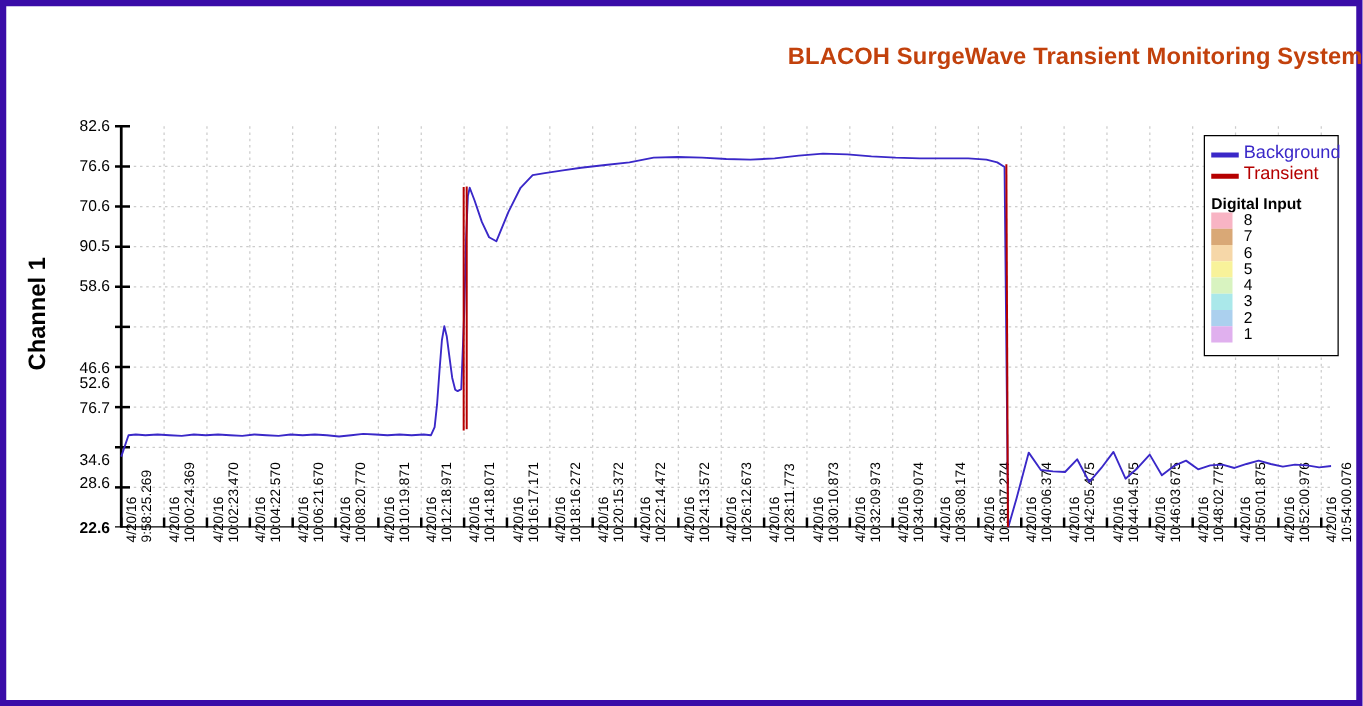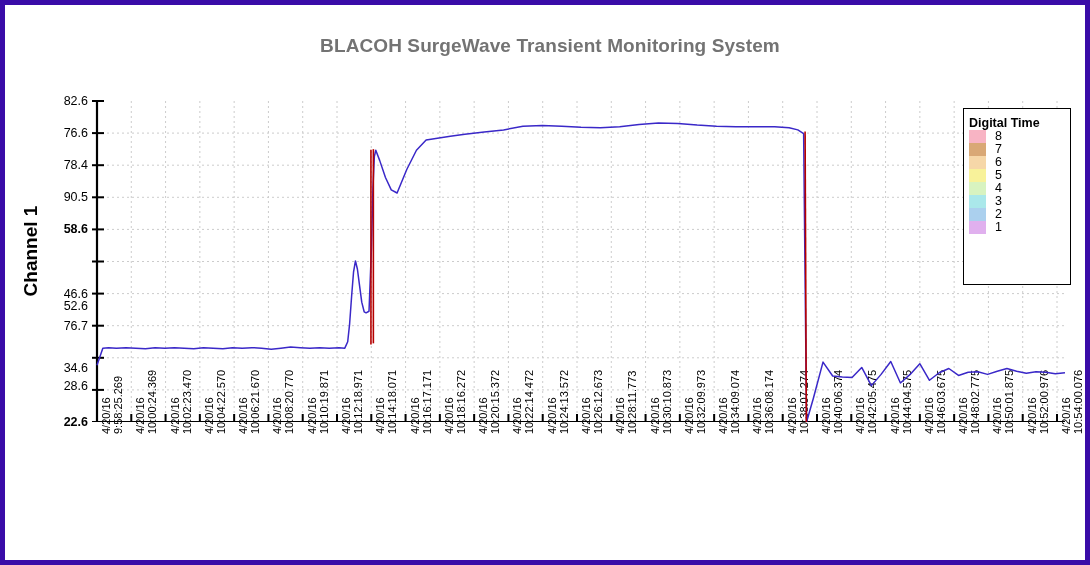--- a/index.html
+++ b/index.html
@@ -13,22 +13,22 @@
     border:5px solid #3a0ca8;
     background:#ffffff;
   }
   #inner{
     position:absolute;left:5px;top:5px;right:5px;bottom:5px;
     background:#ffffff;
   }
   
   #chart-title{
     position:absolute;left:0;top:25px;width:1080px;
-    text-align:center;
-    font-size:19px;font-weight:bold;color:#737373;
+    text-align:right;
+    font-size:19px;font-weight:bold;color:#c2410c;
     letter-spacing:.1px;
   }
   
   #ylabel{
     position:absolute;left:-44px;top:230px;width:130px;
     text-align:center;
     font-size:19px;font-weight:bold;color:#000;
     transform:rotate(-90deg);transform-origin:center center;
   }
   #xlabel{
@@ -87,23 +87,23 @@
   <div id="inner">
 
     <div id="chart-title">BLACOH SurgeWave Transient Monitoring System</div>
 
     <div id="ylabel">Channel 1</div>
 
 
     <div id="ylabels">
         <div class="ytick-label" style="top: 91px;">82.6</div>
         <div class="ytick-label" style="top: 123.1px;">76.6</div>
-        <div class="ytick-label" style="top: 155.2px;">78.4</div>
+        <div class="ytick-label" style="top: 155.2px;">70.6</div>
         <div class="ytick-label" style="top: 187.3px;">90.5</div>
-        <div class="ytick-label" style="top: 219.4px; font-weight: bold;">58.6</div>
+        <div class="ytick-label" style="top: 219.4px;">58.6</div>
         <div class="ytick-label" style="top: 251.5px; margin-top: 44px;">52.6</div>
         <div class="ytick-label" style="top: 283.6px;">46.6</div>
         <div class="ytick-label" style="top: 315.7px;">76.7</div>
         <div class="ytick-label" style="top: 358px;">34.6</div>
         <div class="ytick-label" style="top: 376px;">28.6</div>
         <div class="ytick-label" style="top: 412px; font-weight: bold;">22.6</div>
       </div>
     <div id="xlabels">
         <div class="xtick-label" style="left: 91px; top: 424px;">
           <span>4/20/16</span>
@@ -311,21 +311,31 @@
         <g id="series-layer">
             <path d="M5.00 269.29 L10.81 252.17 L16.62 251.63 L24.36 252.17 L34.04 251.63 L43.72 252.17 L53.40 252.71 L63.08 251.63 L72.76 252.17 L82.44 251.63 L92.12 252.17 L101.80 252.71 L111.48 251.63 L121.16 252.17 L130.84 252.71 L140.52 251.63 L150.20 252.17 L159.88 251.63 L169.56 252.17 L179.24 253.24 L188.92 252.17 L198.60 251.10 L208.28 251.63 L217.96 252.17 L227.64 251.63 L237.32 252.17 L247.00 251.63 L252.81 252.17 L255.71 245.75 L257.65 227.56 L259.58 200.81 L261.52 176.20 L263.46 164.96 L265.39 172.99 L267.33 187.97 L269.75 206.16 L272.17 215.79 L274.10 216.86 L277.01 215.25 L279.43 152.66 L280.88 93.81 L282.33 60.64 L283.78 54.22 L287.66 64.38 L293.46 81.50 L299.27 93.81 L305.08 97.02 L314.76 73.48 L324.44 54.22 L334.12 44.05 L343.80 42.45 L358.32 40.31 L372.84 38.17 L392.20 36.03 L411.56 33.89 L430.92 30.14 L450.28 29.61 L469.64 30.14 L489.00 31.21 L508.36 31.75 L527.72 30.68 L547.08 28.54 L566.44 26.93 L585.80 27.47 L605.16 29.08 L624.52 30.14 L643.88 30.68 L663.24 30.68 L682.60 30.68 L697.12 31.75 L705.83 33.89 L711.64 37.63 L714.54 326.00 L721.32 302.46 L731.00 266.08 L740.68 279.99 L750.36 281.06 L760.04 281.60 L769.72 271.43 L779.40 289.62 L789.08 278.38 L798.76 265.55 L808.44 286.95 L818.12 278.38 L827.80 267.69 L837.48 284.27 L847.16 276.78 L856.84 272.50 L866.52 279.46 L876.20 276.25 L885.88 275.71 L895.56 278.38 L905.24 275.18 L914.92 272.50 L924.60 275.18 L934.28 277.31 L943.96 275.71 L953.64 276.25 L963.32 277.85 L973.00 276.78" fill="none" stroke="#3a28c8" stroke-width="1.5" stroke-linejoin="round"></path>
             <line x1="278.944" y1="248.42499999999998" x2="278.944" y2="53.684999999999974" stroke="#b50000" stroke-width="1.6"></line>
             <line x1="281.36400000000003" y1="53.150000000000006" x2="281.36400000000003" y2="247.355" stroke="#b50000" stroke-width="1.6"></line>
             <line x1="713.092" y1="35.49499999999995" x2="714.3504" y2="326" stroke="#b50000" stroke-width="1.6"></line>
           </g>
       </svg>
     </div>
 
     <div id="legend">
-      <div id="digital-title">Digital Time</div>
+      <div id="legend-lines">
+          <div class="leg-row" style="margin-top: 6px;">
+            <span class="leg-swatch" style="background: rgb(58, 40, 200);"></span>
+            <span class="leg-text" style="color: rgb(58, 40, 200);">Background</span>
+          </div>
+          <div class="leg-row" style="margin-top: 0px;">
+            <span class="leg-swatch" style="background: rgb(181, 0, 0);"></span>
+            <span class="leg-text" style="color: rgb(181, 0, 0);">Transient</span>
+          </div>
+        </div>
+      <div id="digital-title">Digital Input</div>
       <div id="digital-list">
           <div class="di-row">
             <span class="di-swatch" style="background: rgb(248, 180, 196);"></span>
             <span class="di-num">8</span>
           </div>
           <div class="di-row">
             <span class="di-swatch" style="background: rgb(217, 168, 118);"></span>
             <span class="di-num">7</span>
           </div>
           <div class="di-row">

